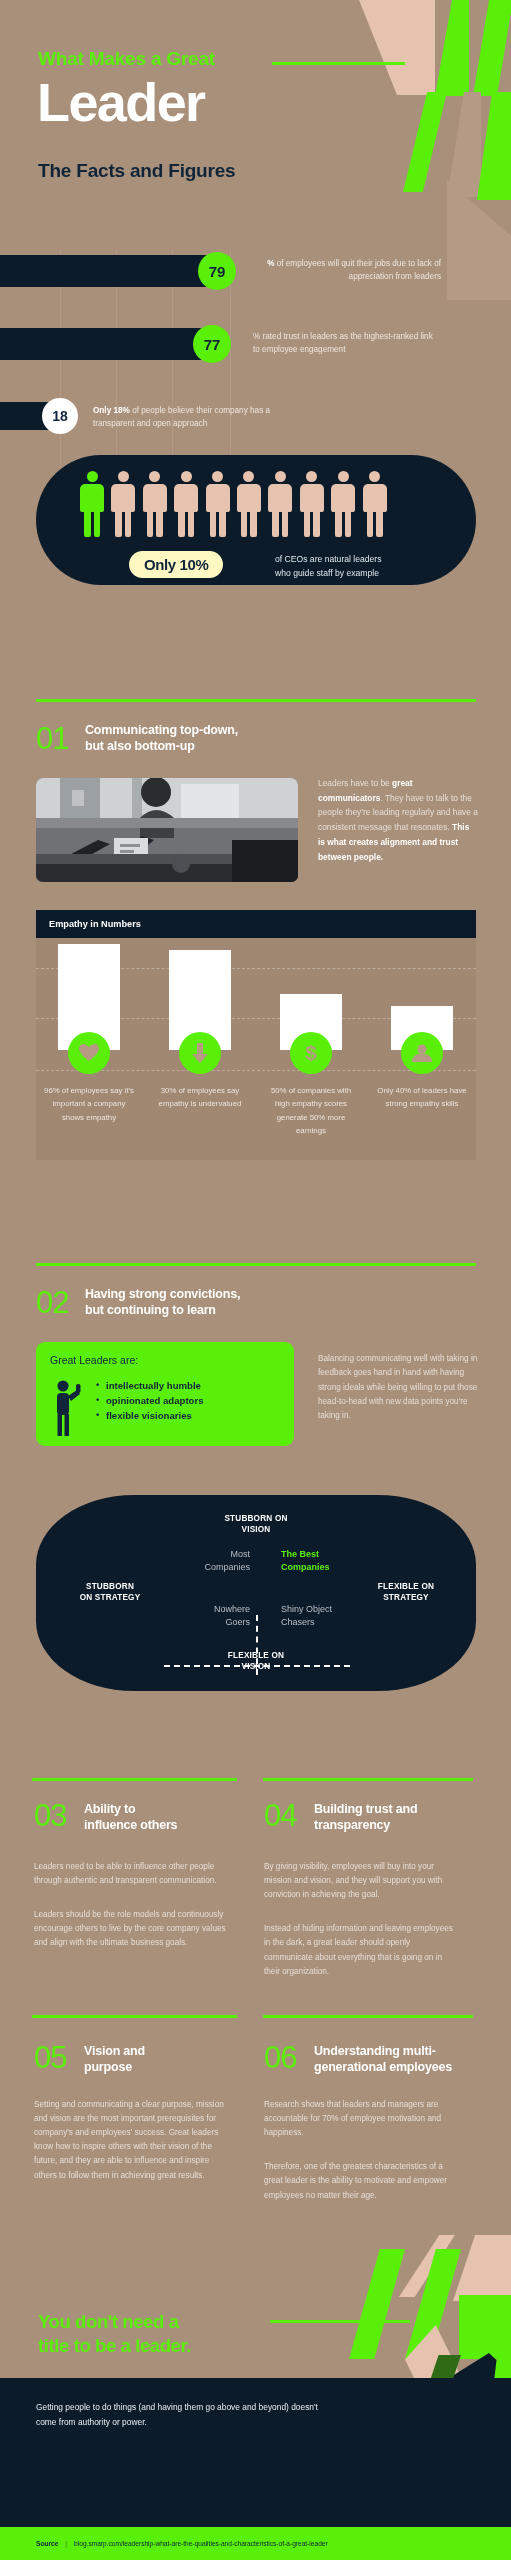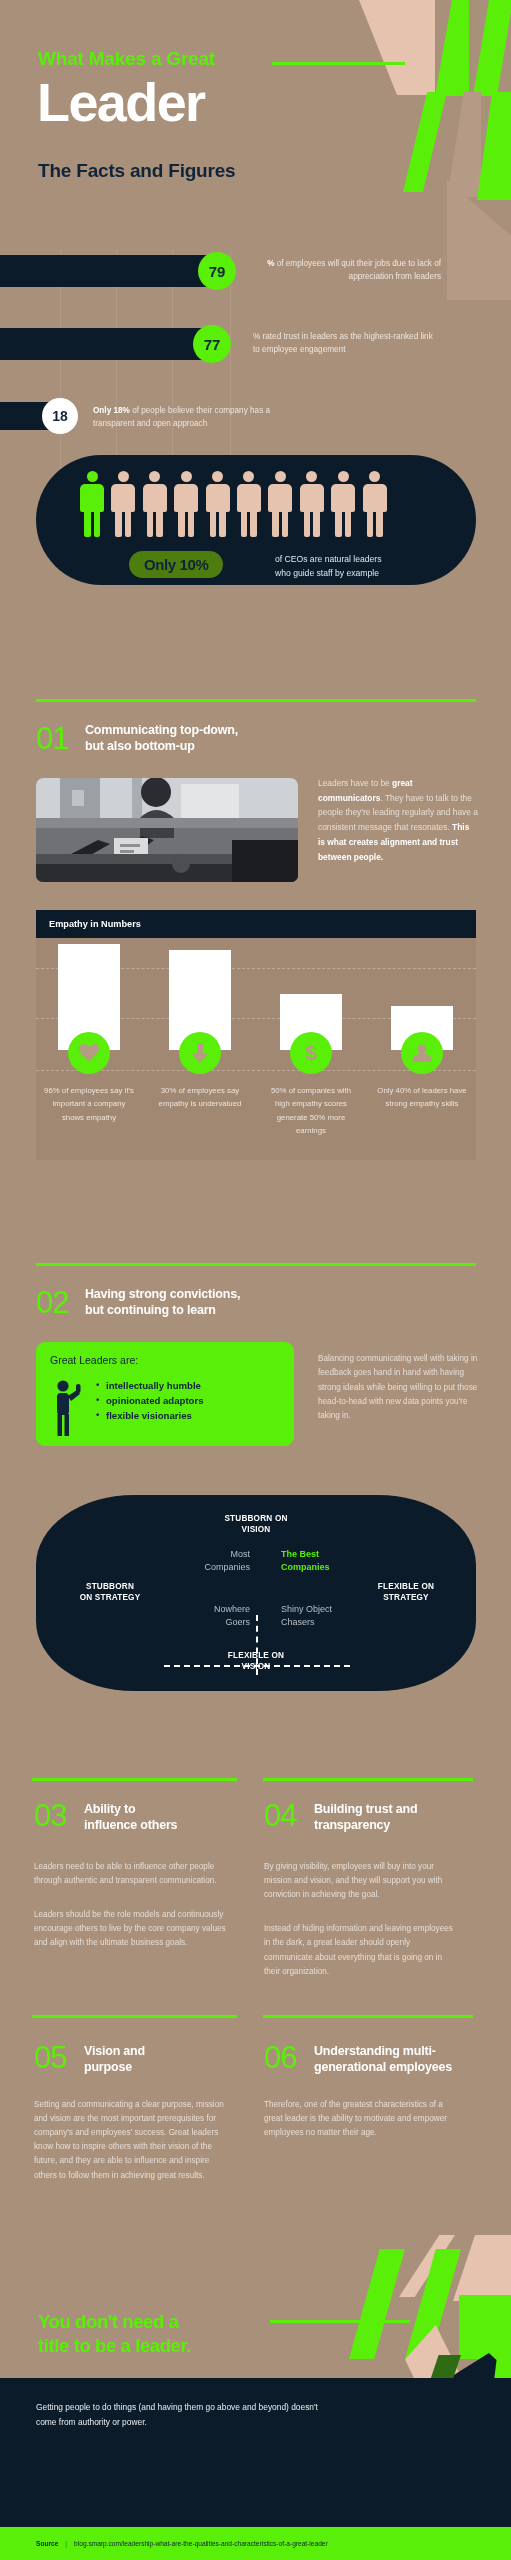--- a/index.html
+++ b/index.html
@@ -96,21 +96,21 @@
     background:#0c1b2a; border-radius:65px;
   }
   .people { position:absolute; left:44px; top:16px; display:flex; gap:7.4px; }
   .person { width:24px; height:66px; position:relative; }
   .person .head { position:absolute; left:6.5px; top:0; width:11px; height:11px; border-radius:50%; background:#e6c3ae; }
   .person .body { position:absolute; left:0; top:13px; width:24px; height:28px; border-radius:5px 5px 2px 2px; background:#e6c3ae; }
   .person .lleg { position:absolute; left:4px; top:41px; width:6.5px; height:25px; border-radius:0 0 2px 2px; background:#e6c3ae; }
   .person .rleg { position:absolute; right:4px; top:41px; width:6.5px; height:25px; border-radius:0 0 2px 2px; background:#e6c3ae; }
   .person.hl .head, .person.hl .body, .person.hl .lleg, .person.hl .rleg { background:#5aef08; }
   .ceo-pill {
-    position:absolute; left:93px; top:96px; background:#4d7c0f; color:#10243a;
+    position:absolute; left:93px; top:96px; background:#fef9c3; color:#10243a;
     border-radius:20px; padding:5px 15px; font-size:15px; font-weight:800; letter-spacing:-0.4px;
   }
   .ceo-cap { position:absolute; left:239px; top:98px; color:#dfe9ef; font-size:8.6px; line-height:1.6; }
 
   
   .rule { position:absolute; height:3px; background:#5aef08; }
   .secnum {
     position:absolute; font-size:31px; font-weight:400; color:#5aef08; letter-spacing:-1px; line-height:1;
   }
   .sectitle {
@@ -491,20 +491,21 @@
   <div class="coltext" style="left:34px; top:2098px;">
     <p>Setting and communicating a clear purpose, mission and vision are the most important prerequisites for company's and employees' success. Great leaders know how to inspire others with their vision of the future, and they are able to influence and inspire others to follow them in achieving great results.</p>
   </div>
 
   <div class="secnum" style="left:264px; top:2042px;">06</div>
   <div class="sectitle" style="left:314px; top:2044px; width:162px;">
     <div>Understanding multi-</div>
     <div>generational employees</div>
   </div>
   <div class="coltext" style="left:264px; top:2098px;">
+    <p>Research shows that leaders and managers are accountable for 70% of employee motivation and happiness.</p>
     <p>Therefore, one of the greatest characteristics of a great leader is the ability to motivate and empower employees no matter their age.</p>
   </div>
 
   <div class="foot-deco">
     <div class="fg1"></div>
       <div class="fp1"></div>
       <div class="fg2"></div>
       <div class="fp2"></div>
     <div class="fg3"></div>
       <div class="fp3"></div>

